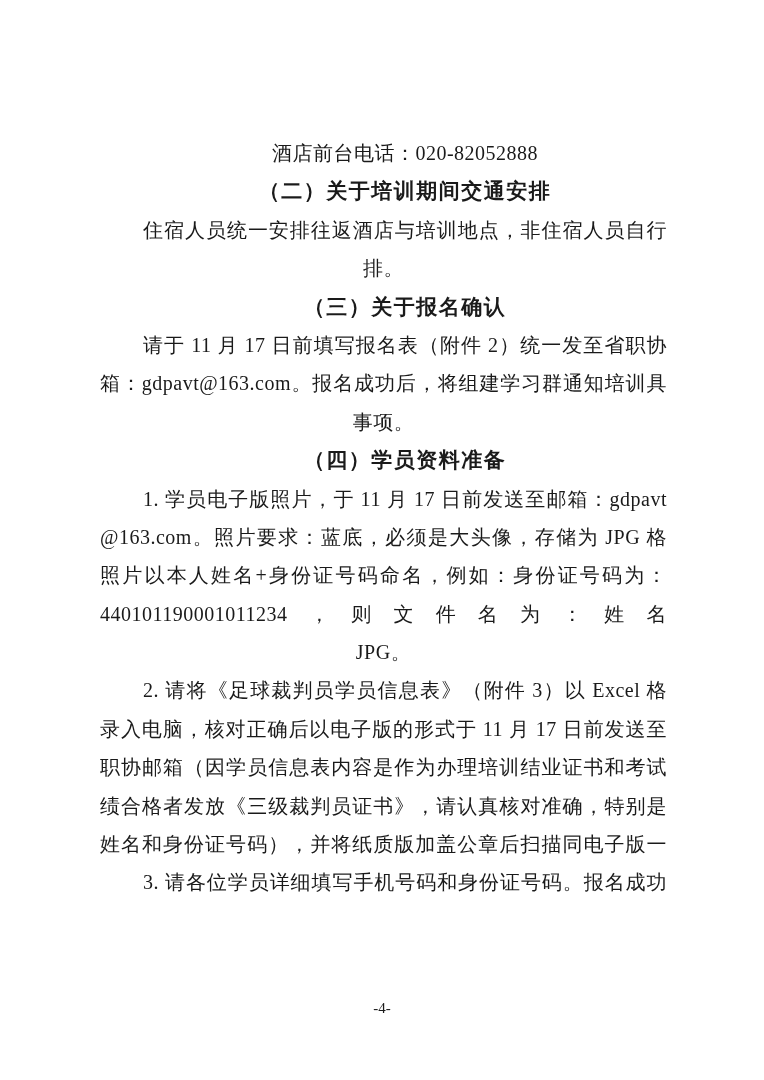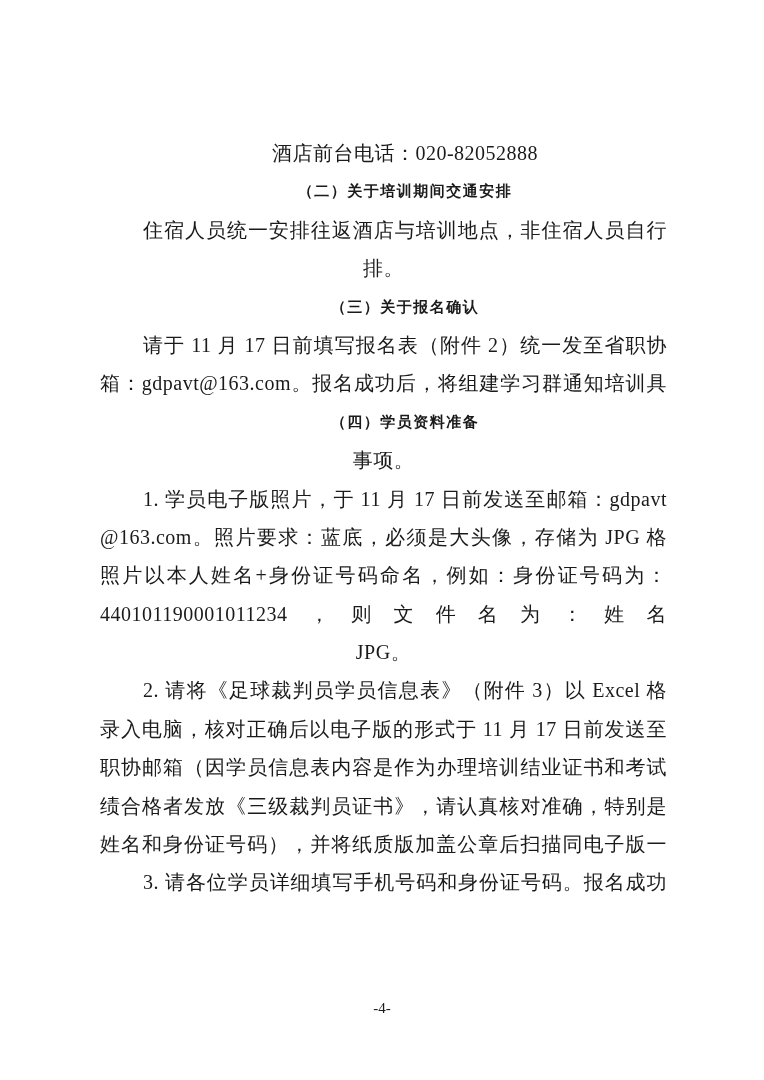--- a/index.html
+++ b/index.html
@@ -33,21 +33,21 @@
   .line.ind {
     padding-left: 43px;
   }
   .line.fill {
     text-align: justify;
     text-align-last: justify;
     text-justify: inter-character;
   }
   .line.h {
     font-weight: bold;
-    font-size: 15px;
+    font-size: 21px;
     letter-spacing: 1.5px;
   }
   .footer {
     position: absolute;
     left: 0;
     top: 1000px;
     width: 100%;
     text-align: center;
     font-size: 15px;
     color: #1a1a1a;
@@ -58,22 +58,22 @@
 
 <div class="page">
   <div class="content">
     <div class="line ind">酒店前台电话：020-82052888</div>
     <div class="line ind h">（二）关于培训期间交通安排</div>
     <div class="line ind fill">住宿人员统一安排往返酒店与培训地点，非住宿人员自行安</div>
     <div class="line">排。</div>
     <div class="line ind h">（三）关于报名确认</div>
     <div class="line ind fill">请于 11 月 17 日前填写报名表（附件 2）统一发至省职协邮</div>
     <div class="line fill">箱：gdpavt@163.com。报名成功后，将组建学习群通知培训具体</div>
+    <div class="line">事项。</div>
     <div class="line ind h">（四）学员资料准备</div>
-    <div class="line">事项。</div>
     <div class="line ind fill">1. 学员电子版照片，于 11 月 17 日前发送至邮箱：gdpavt</div>
     <div class="line fill">@163.com。照片要求：蓝底，必须是大头像，存储为 JPG 格式，</div>
     <div class="line fill">照片以本人姓名+身份证号码命名，例如：身份证号码为：</div>
     <div class="line fill">440101190001011234，则文件名为：姓名+440101190001011234.</div>
     <div class="line">JPG。</div>
     <div class="line ind fill">2. 请将《足球裁判员学员信息表》（附件 3）以 Excel 格式</div>
     <div class="line fill">录入电脑，核对正确后以电子版的形式于 11 月 17 日前发送至省</div>
     <div class="line fill">职协邮箱（因学员信息表内容是作为办理培训结业证书和考试成</div>
     <div class="line fill">绩合格者发放《三级裁判员证书》，请认真核对准确，特别是</div>
     <div class="line fill">姓名和身份证号码），并将纸质版加盖公章后扫描同电子版一起</div>

